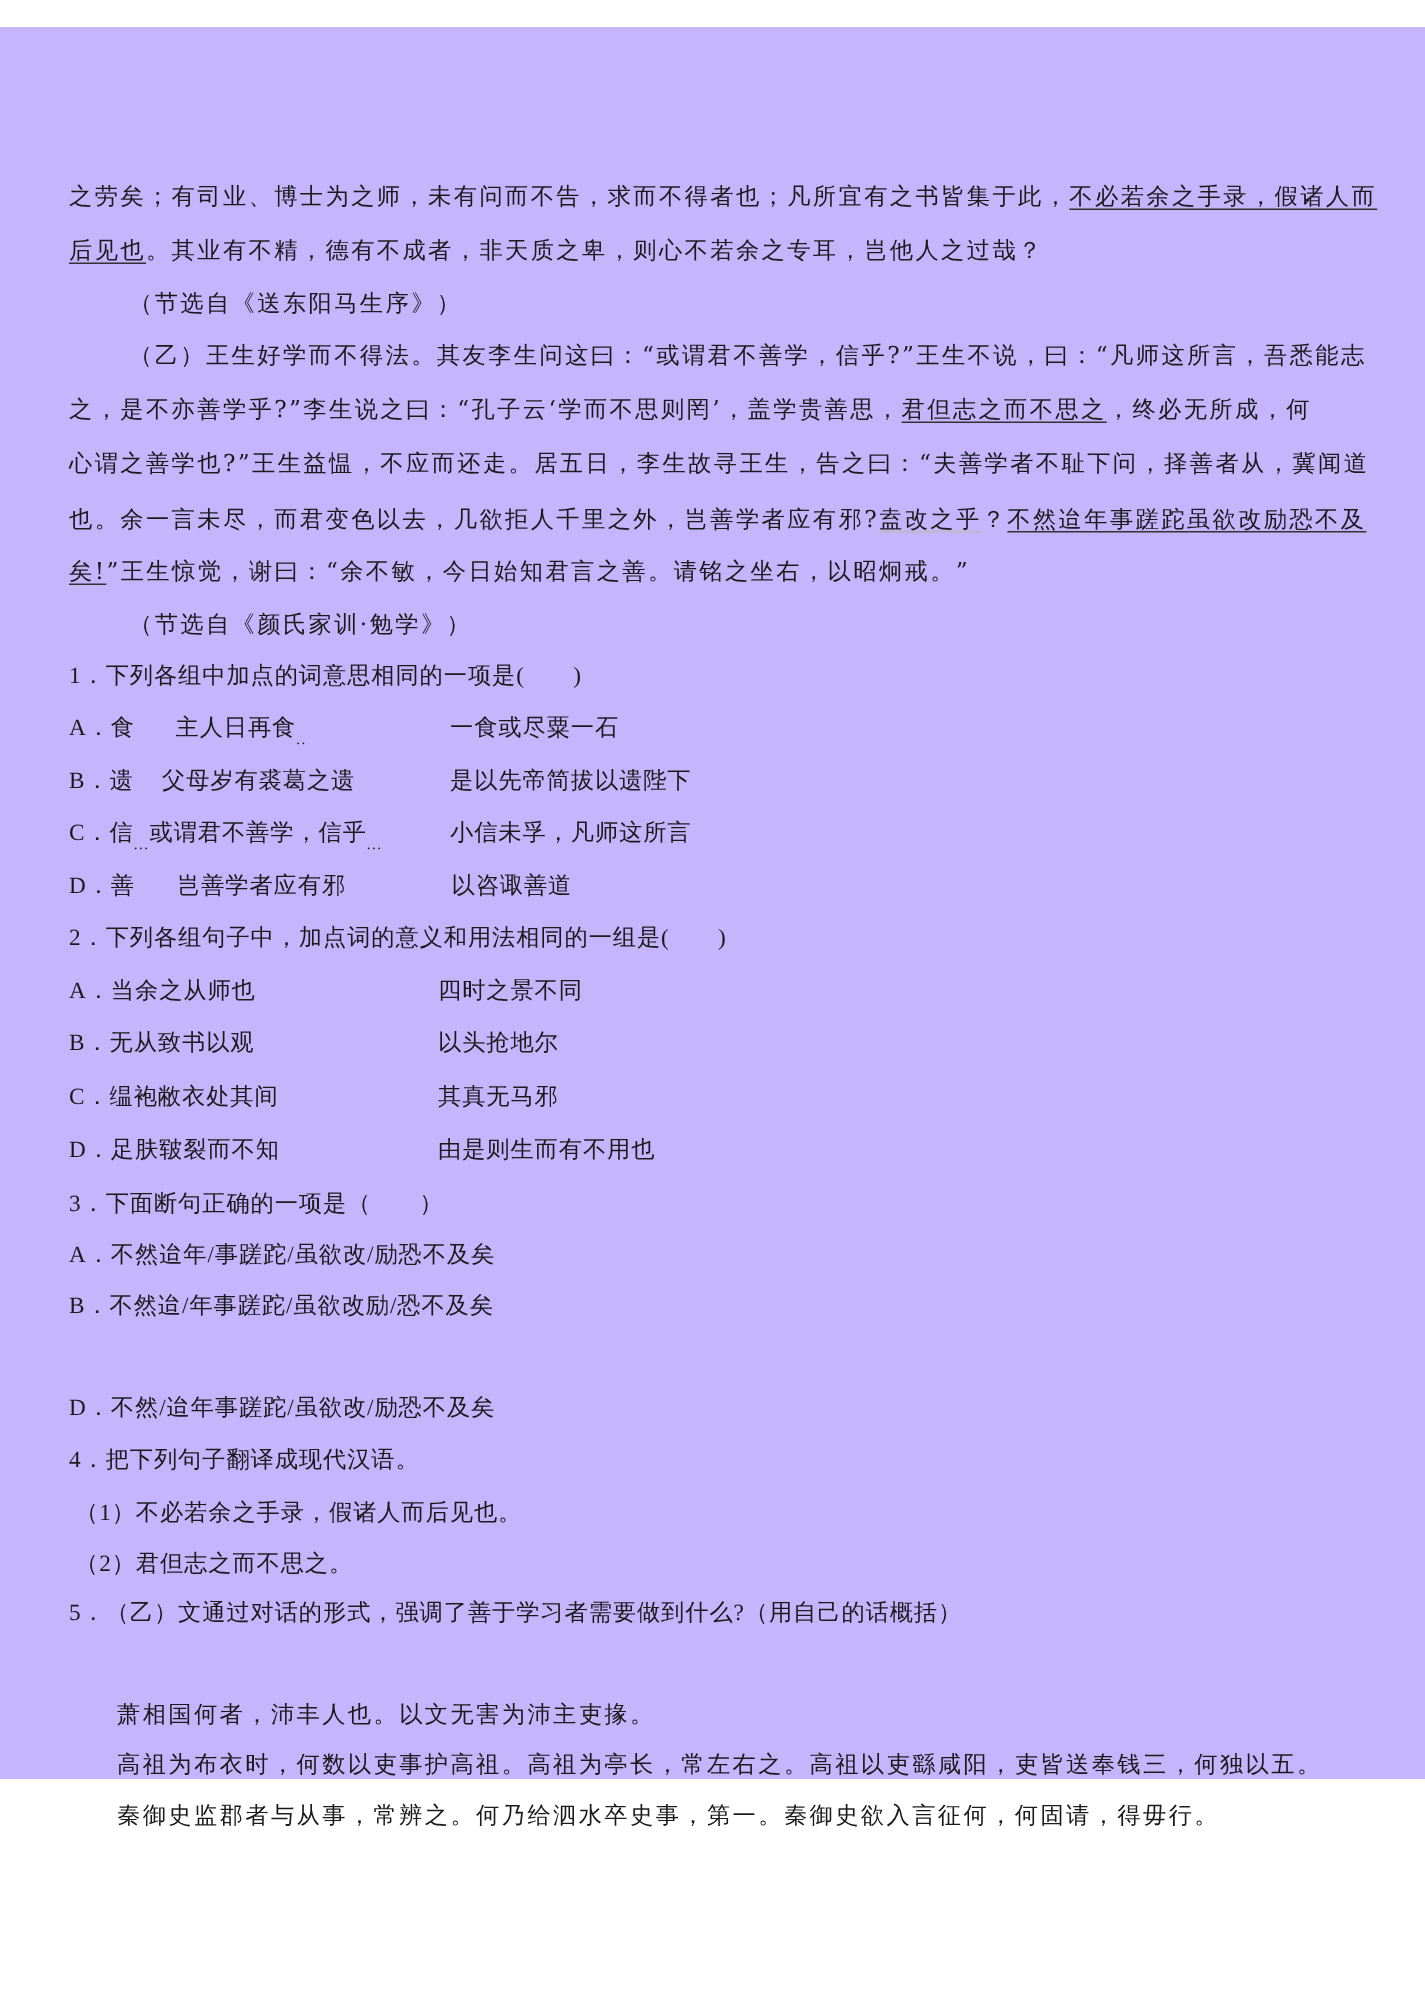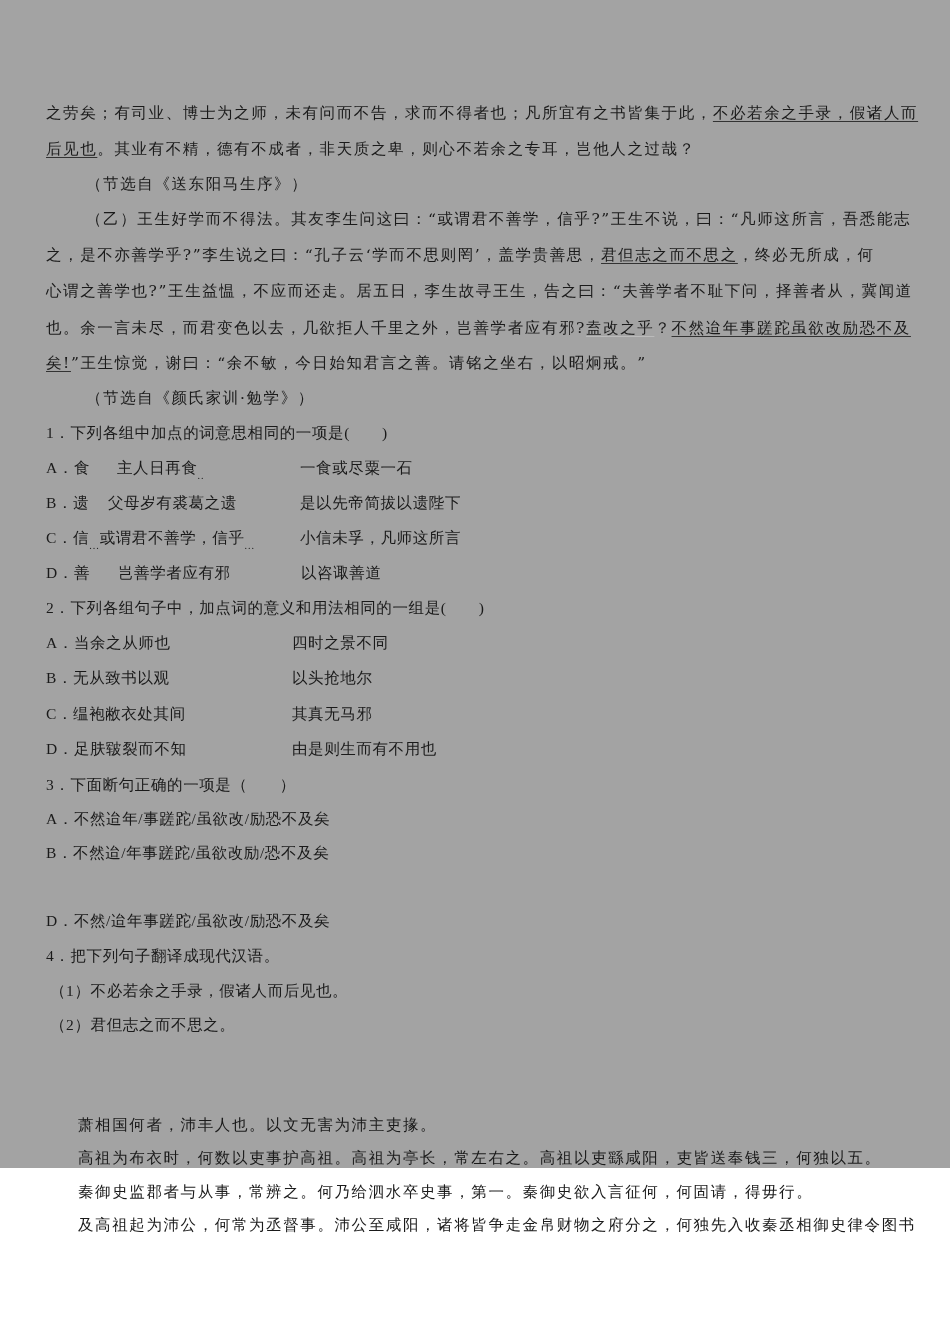--- a/index.html
+++ b/index.html
@@ -1,17 +1,17 @@
 <!DOCTYPE html>
 <html><head>
   <meta charset="utf-8">
   <style>
     html, body { margin: 0; padding: 0; background: #ffffff; }
     body { width: 950px; height: 1344px; position: relative; overflow: hidden; color: #1a1a1a; }
-    .page { position: absolute; left: 0; top: 0; width: 950px; height: 1168px; background: #a3a3a3; }
+    .page { position: absolute; left: 0; top: 18px; width: 950px; height: 1168px; background: #c4b5fd; }
     .line { position: absolute; left: 46px; white-space: nowrap; font-size: 15.5px; line-height: 20px; }
     .kai { font-family: "DejaVu Serif", serif; letter-spacing: 1.6px; }
     .song { font-family: "Liberation Serif", "DejaVu Serif", serif; letter-spacing: 0.6px; }
     .u { text-decoration: underline; text-underline-offset: 3px; text-decoration-color: #333; }
     .u-faint { text-decoration: underline; text-underline-offset: 3px; text-decoration-color: #bbb; }
     .indent { left: 86px; }
     .indent2 { left: 78px; }
     .col2 { position: absolute; white-space: nowrap; }
     .dots { font-size: 10px; letter-spacing: 1px; vertical-align: -6px; }
     .sub { left: 50px; }
@@ -90,19 +90,19 @@
     <span>B．</span><span>不然迨/年事蹉跎/虽欲改励/恐不及矣</span>
   </div>
   <div class="line song" style="top:911px;">
     <span>D．</span><span>不然/迨年事蹉跎/虽欲改/励恐不及矣</span>
   </div>
 
   <div class="line song" style="top:946px;">4．把下列句子翻译成现代汉语。</div>
   <div class="line song sub" style="top:981px;">（1）不必若余之手录，假诸人而后见也。</div>
   <div class="line song sub" style="top:1015px;">（2）君但志之而不思之。</div>
 
+  <div class="line song" style="top:1048px;">5．（乙）文通过对话的形式，强调了善于学习者需要做到什么?（用自己的话概括）</div>
 
   <div class="line kai indent2" style="top:1115px;">萧相国何者，沛丰人也。以文无害为沛主吏掾。</div>
   <div class="line kai indent2" style="top:1149px;font-family:Liberation Mono, monospace;">高祖为布衣时，何数以吏事护高祖。高祖为亭长，常左右之。高祖以吏繇咸阳，吏皆送奉钱三，何独以五。</div>
   <div class="line kai indent2" style="top:1182px;">秦御史监郡者与从事，常辨之。何乃给泗水卒史事，第一。秦御史欲入言征何，何固请，得毋行。</div>
-  <div class="line kai indent2" style="top:1215px;">及高祖起为沛公，何常为丞督事。沛公至咸阳，诸将皆争走金帛财物之府分之，何独先入收秦丞相御史律令图书</div>
 
 </div>
 
 </body></html>

